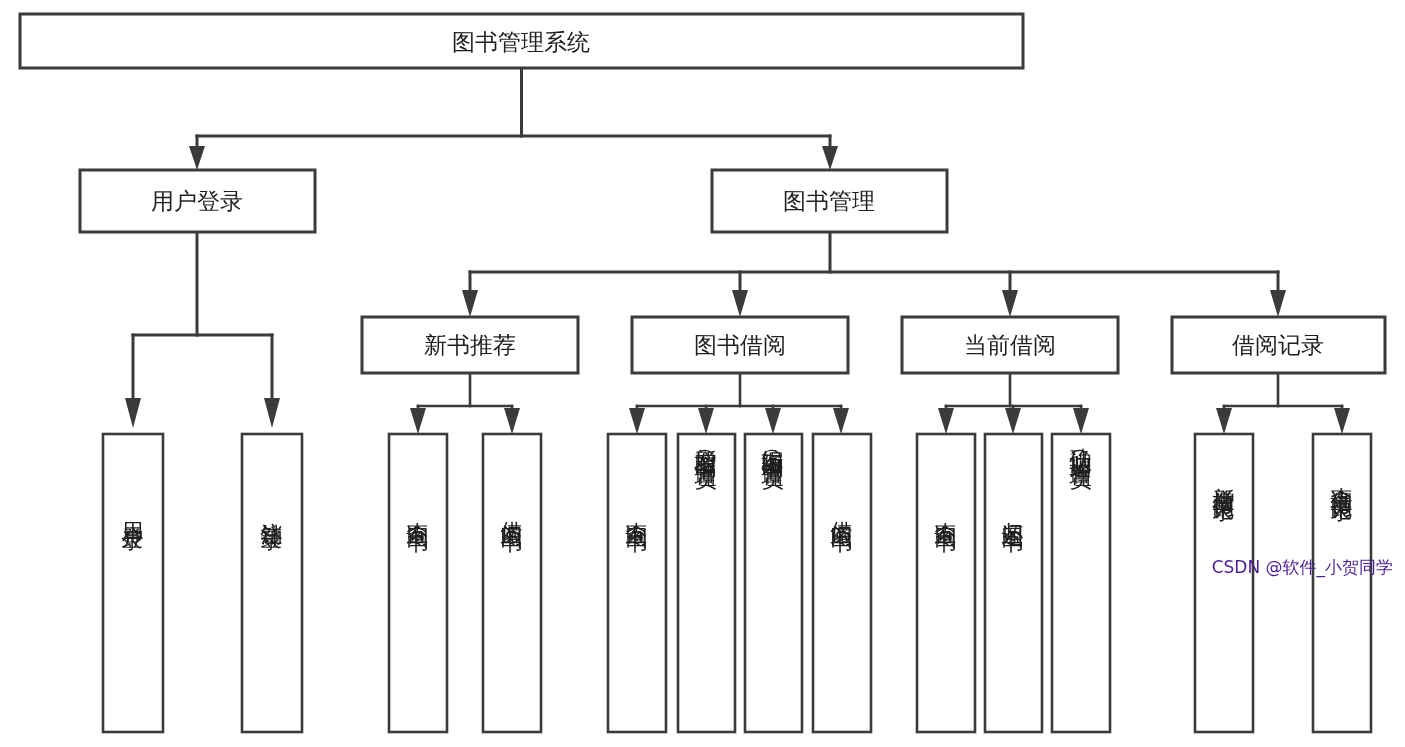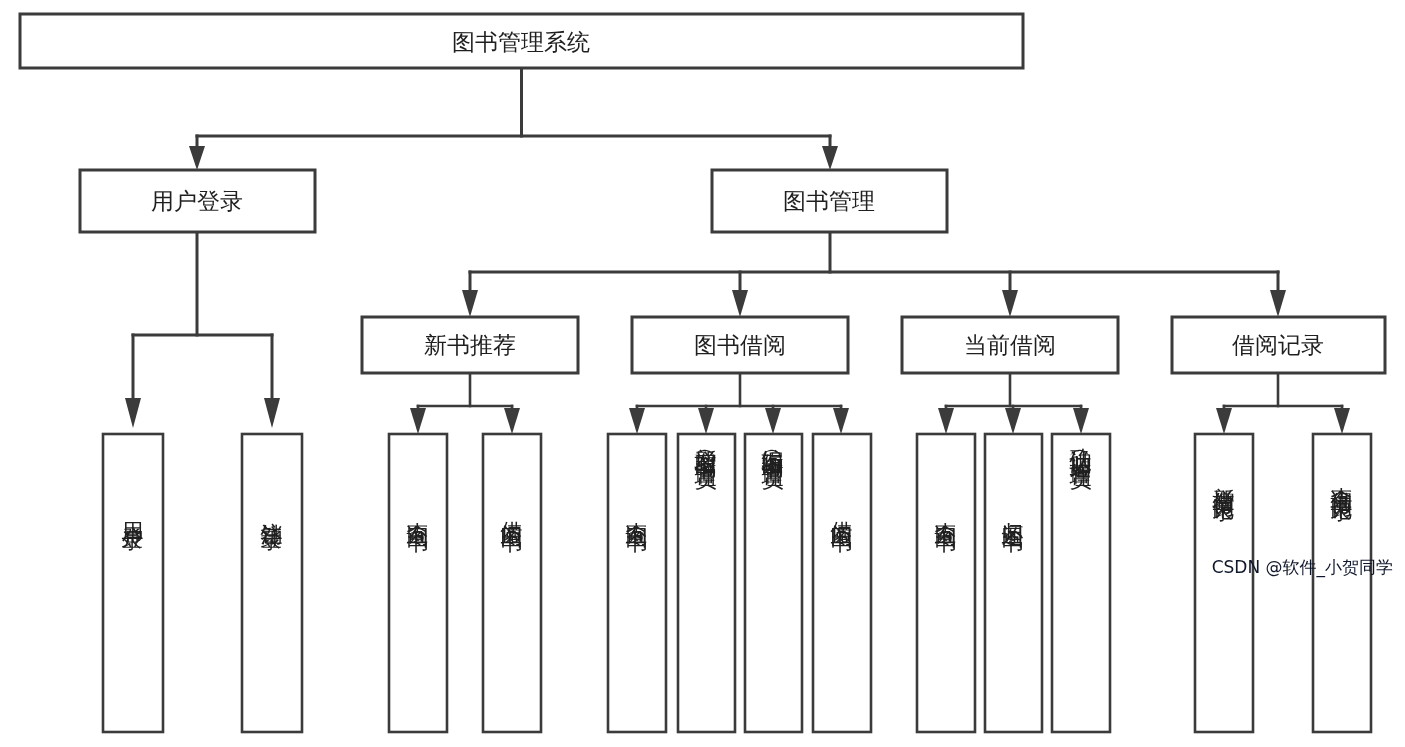--- a/index.html
+++ b/index.html
@@ -66,21 +66,21 @@
     text-anchor: middle;
     writing-mode: vertical-rl;
     letter-spacing: 3px;
   }
   .watermark {
     position: absolute;
     right: 12px;
     bottom: 7px;
     font-family: "DejaVu Sans", "Liberation Sans", sans-serif;
     font-size: 17px;
-    color: #0f172a;
+    color: #4c1d95;
     white-space: nowrap;
     user-select: none;
     pointer-events: none;
   }
 </style>
 </head>
 <body>
 
 <div id="diagram-root">
   <svg class="canvas" viewBox="0 0 1405 747" xmlns="http://www.w3.org/2000/svg">

